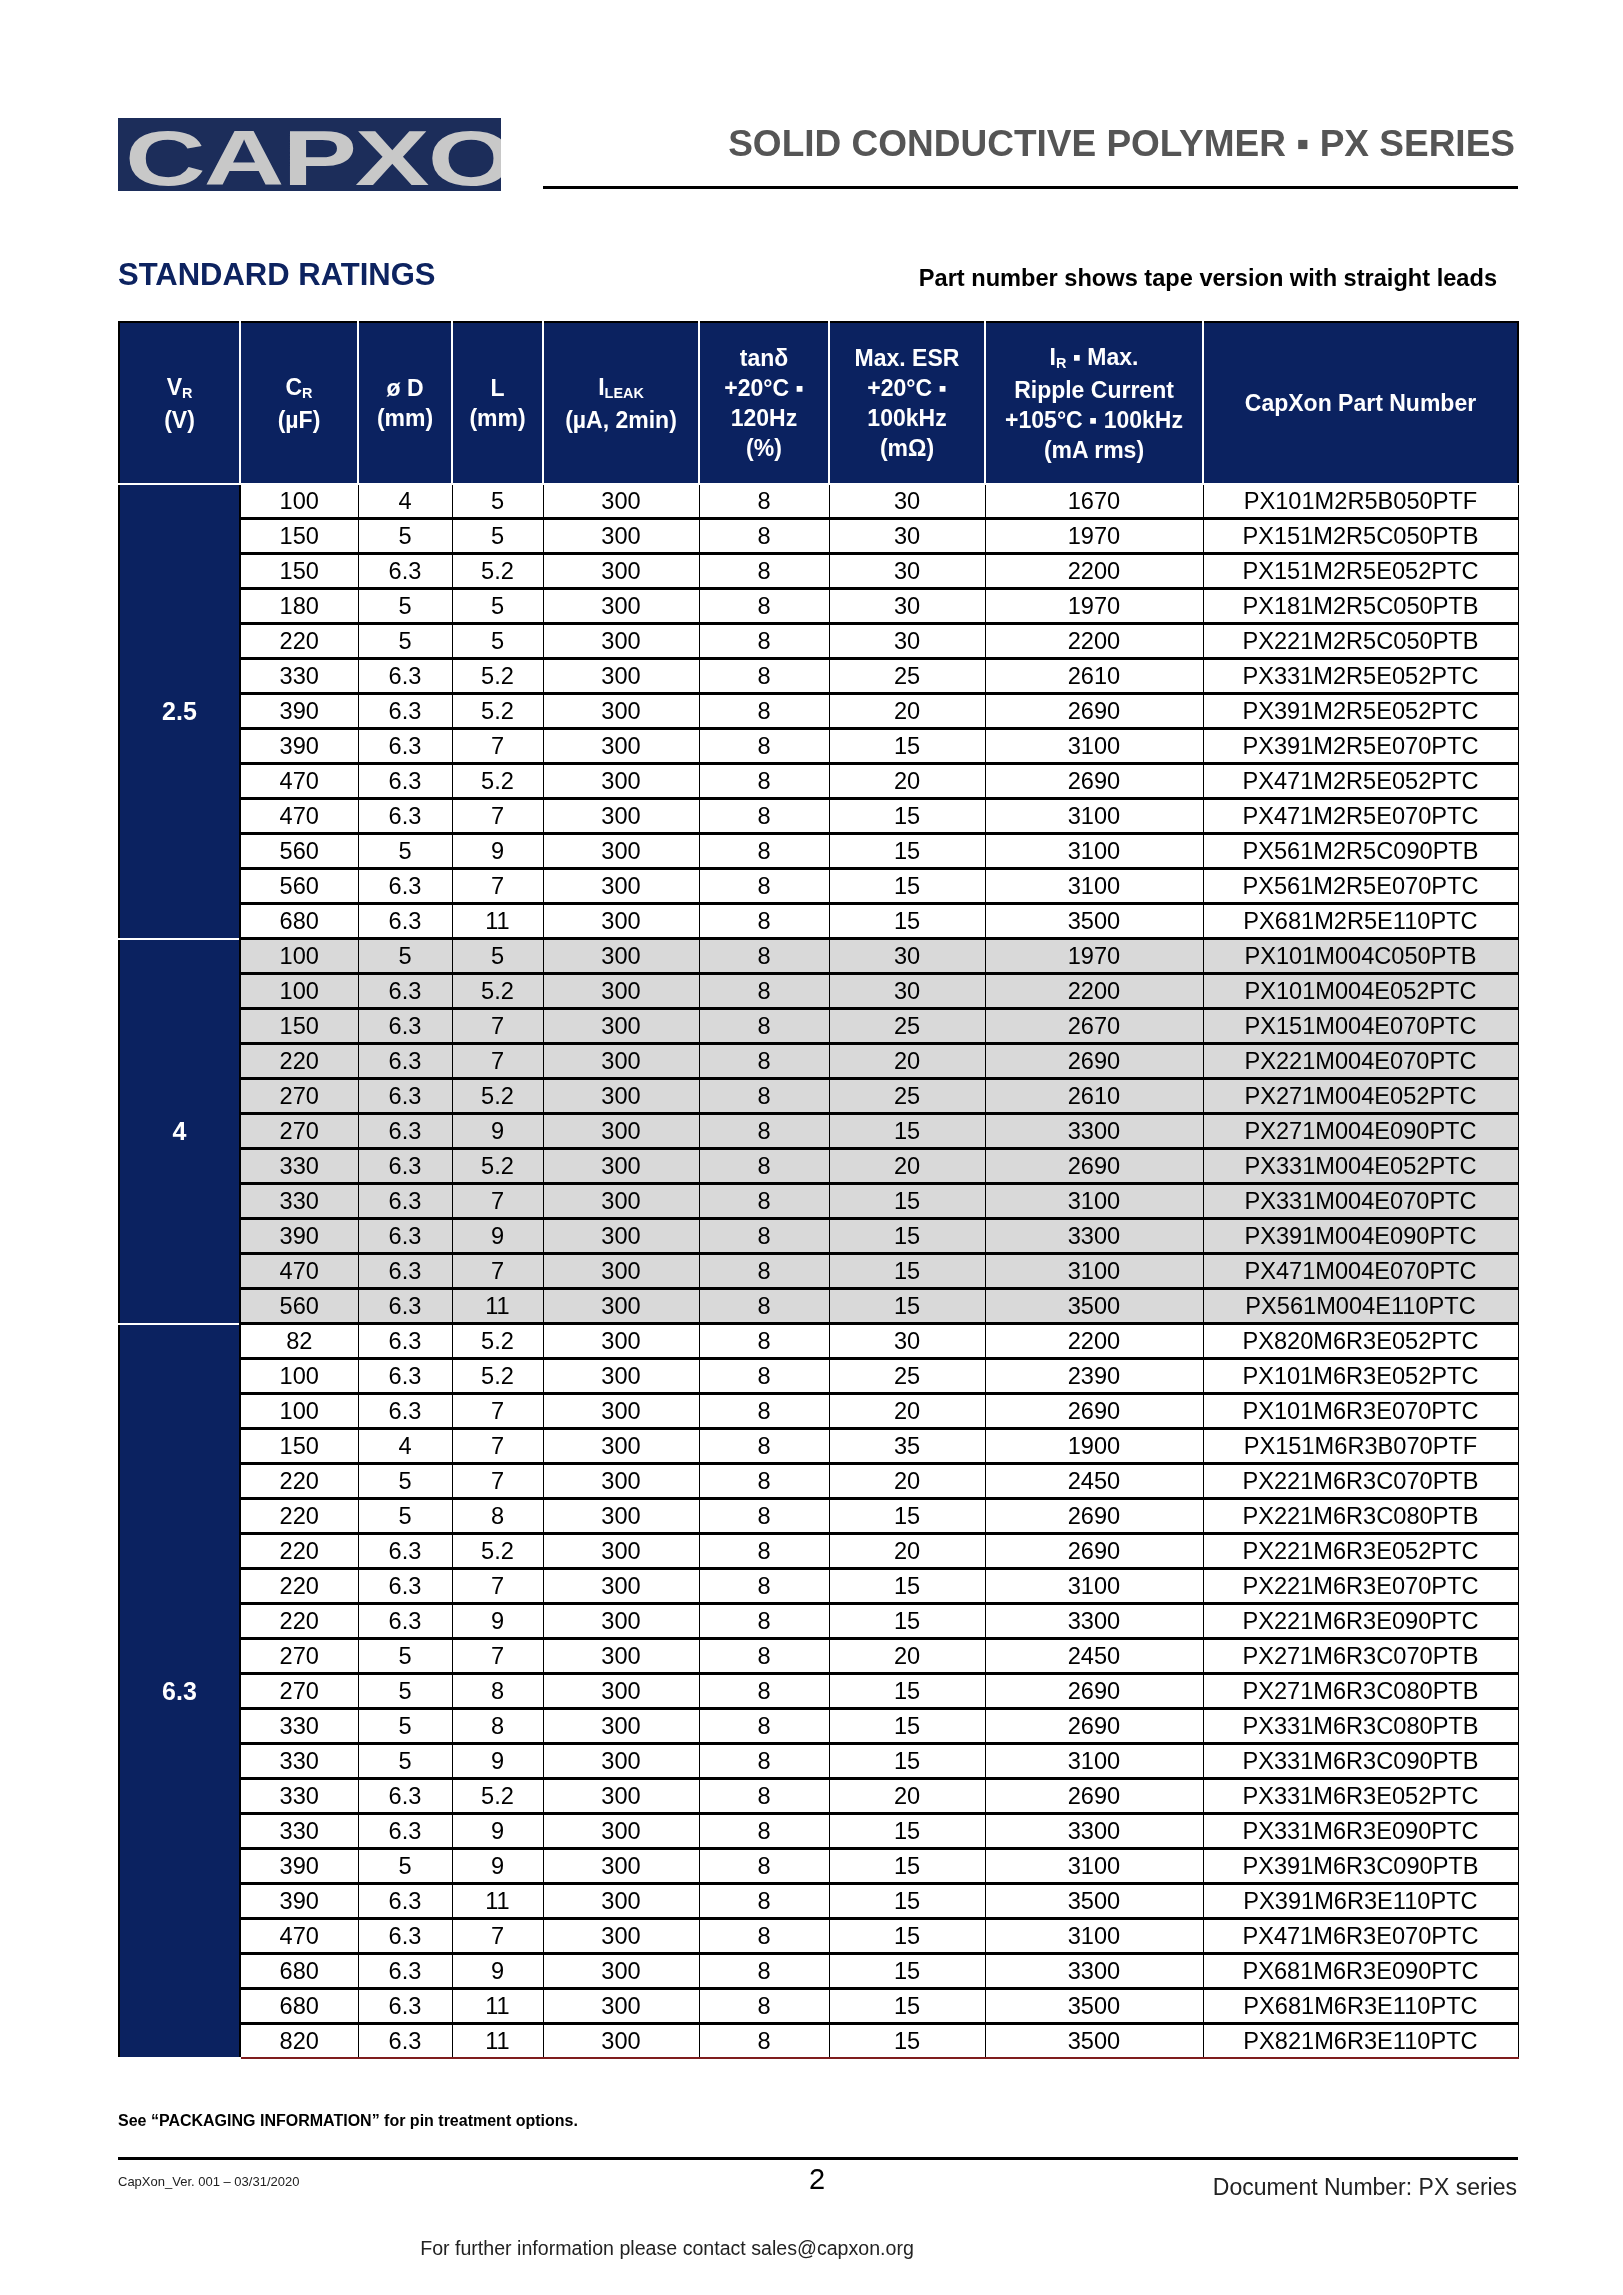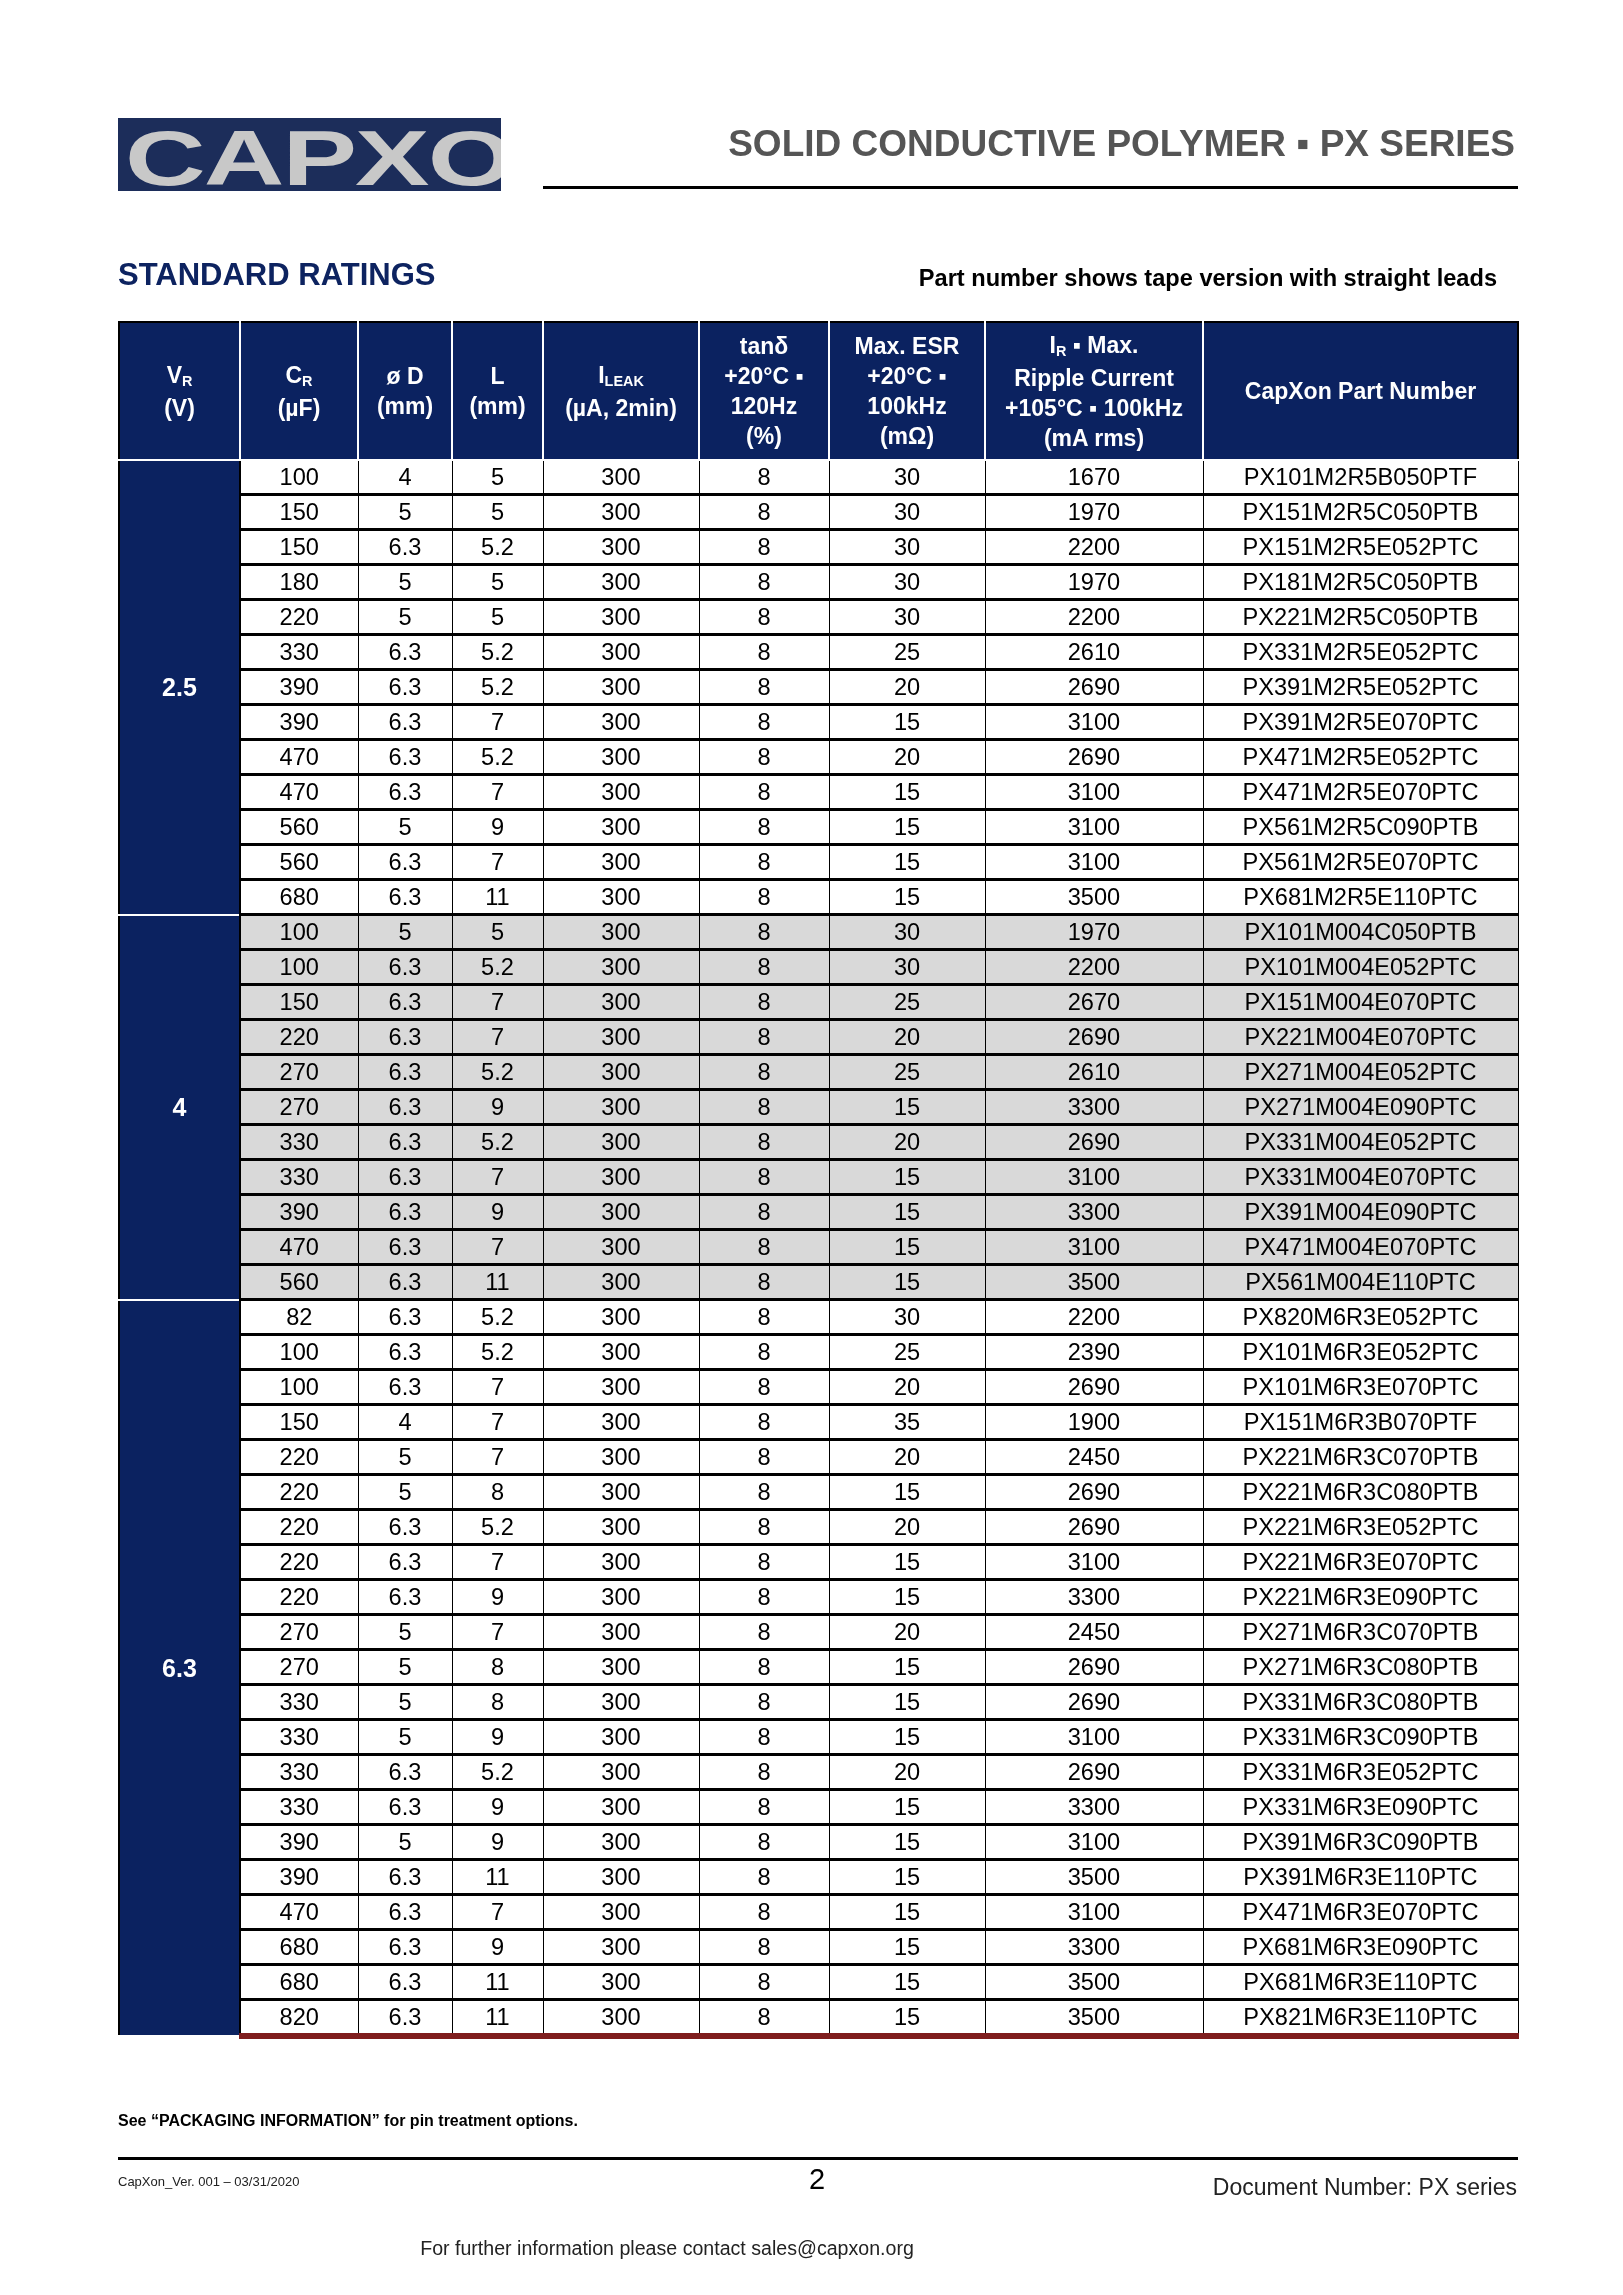--- a/index.html
+++ b/index.html
@@ -4,28 +4,28 @@
 <style>
   html,body{margin:0;padding:0;background:#fff;}
   body{width:1623px;height:2295px;position:relative;font-family:"Liberation Sans",sans-serif;color:#000;overflow:hidden;}
   .logo{position:absolute;left:118px;top:118px;width:383px;height:73px;background:#1c2d5a;overflow:hidden;}
   .logo span{position:absolute;left:6.5px;top:-3.9px;font-size:77px;font-weight:bold;color:#c8c8c8;letter-spacing:-1.3px;font-family:"Liberation Sans",sans-serif;transform:scaleX(1.45);transform-origin:left top;}
   .doc-title{position:absolute;right:108px;top:123px;font-size:37px;font-weight:bold;color:#555;white-space:nowrap;}
   .title-rule{position:absolute;left:543px;top:186px;width:975px;height:2.6px;background:#000;}
   .section-title{position:absolute;left:118px;top:257px;font-size:31px;font-weight:bold;color:#0d2360;}
   .tape-note{position:absolute;right:126px;top:265px;font-size:23.6px;font-weight:bold;}
   table{position:absolute;left:118px;top:321px;width:1399px;border-collapse:collapse;table-layout:fixed;}
-  th{background:#0b2260;color:#fff;font-weight:bold;font-size:23px;line-height:30px;border:2px solid #fff;border-top:2px solid #000;height:136px;padding:0;vertical-align:middle;text-align:center;}
+  th{background:#0b2260;color:#fff;font-weight:bold;font-size:23px;line-height:30px;border:2px solid #fff;border-top:2px solid #000;height:136px;padding:12px;vertical-align:middle;text-align:center;}
   th:first-child{border-left:2px solid #000;}
   th:last-child{border-right:2px solid #000;}
   th sub{font-size:14.4px;vertical-align:baseline;position:relative;top:3.9px;}
   td{font-size:23.6px;height:32px;padding:0;text-align:center;border:1.3px solid #000;border-bottom:3.3px solid #000;line-height:32px;}
   td.vr{background:#0b2260;color:#fff;font-weight:bold;font-size:25px;border:2px solid #000;border-bottom:2.6px solid #fff;}
   tr.gray td:not(.vr){background:#d9d9d9;}
-  tbody tr:last-child td{border-bottom:6px solid #7f1d1d;}
+  tbody tr:last-child td{border-bottom:2px solid #7f1d1d;}
   .pack-note{position:absolute;left:118px;top:2112px;font-size:16px;font-weight:bold;}
   .foot-rule{position:absolute;left:118px;top:2157px;width:1400px;height:2.6px;background:#000;}
   .foot-left{position:absolute;left:118px;top:2174px;font-size:13px;color:#222;}
   .foot-page{position:absolute;left:809px;top:2163px;font-size:29px;}
   .foot-right{position:absolute;right:106px;top:2174px;font-size:23px;color:#222;}
   .contact{position:absolute;left:0;width:1334px;text-align:center;top:2237px;font-size:19.6px;color:#222;}
 </style>
 </head>
 <body>
 

